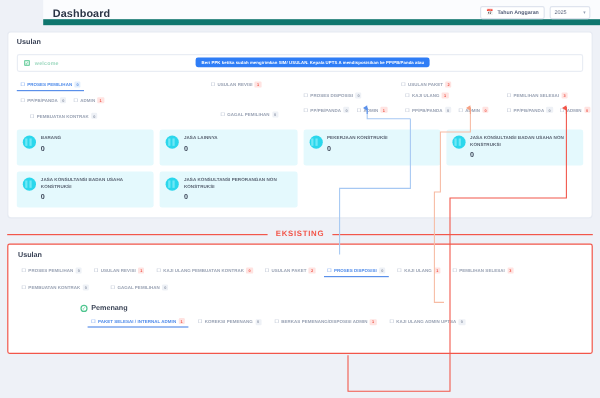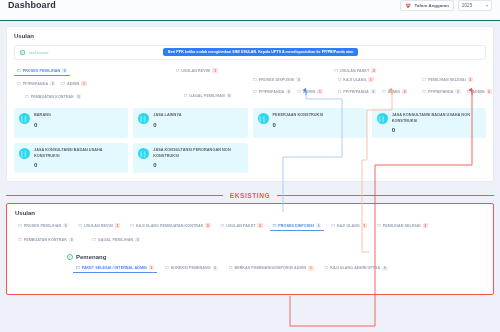--- a/index.html
+++ b/index.html
@@ -7,22 +7,22 @@
   body {
     font-family: "Liberation Sans", sans-serif;
     background:#eef1f7;
     font-size:5px;
     color:#3c4257;
     position:relative;
   }
 
   
   .topbar{
-    height:21px; background:#fbfcfe; border-bottom:1px solid #0f766e;
-    display:flex; align-items:flex-start; padding:0 8px; position:relative;
+    height:21px; background:#fbfcfe; border-bottom:5px solid #0f766e;
+    display:flex; align-items:flex-end; padding:0 8px; position:relative;margin-left:36px;
   }
   .topbar-title{ font-size:9px; font-weight:700; color:#2b3445; letter-spacing:.1px;}
   .topbar-right{ margin-left:auto; display:flex; align-items:center; gap:4px;}
   .year-ctl{
     display:flex; align-items:center; gap:3px;
     border:1px solid #dfe4ee; background:#fff; border-radius:2px;
     padding:2px 4px; height:11px;
   }
   .year-ctl .cal{ font-size:5px; color:#8a93a6;}
   .year-label{ font-size:4.4px; font-weight:700; color:#56607a; white-space:nowrap;}

